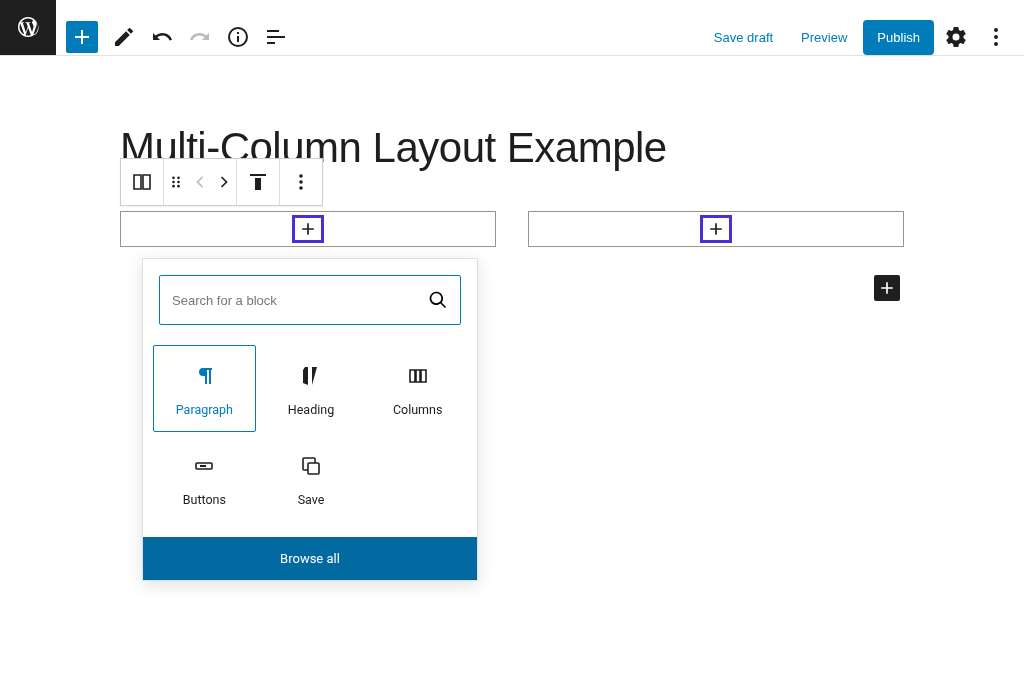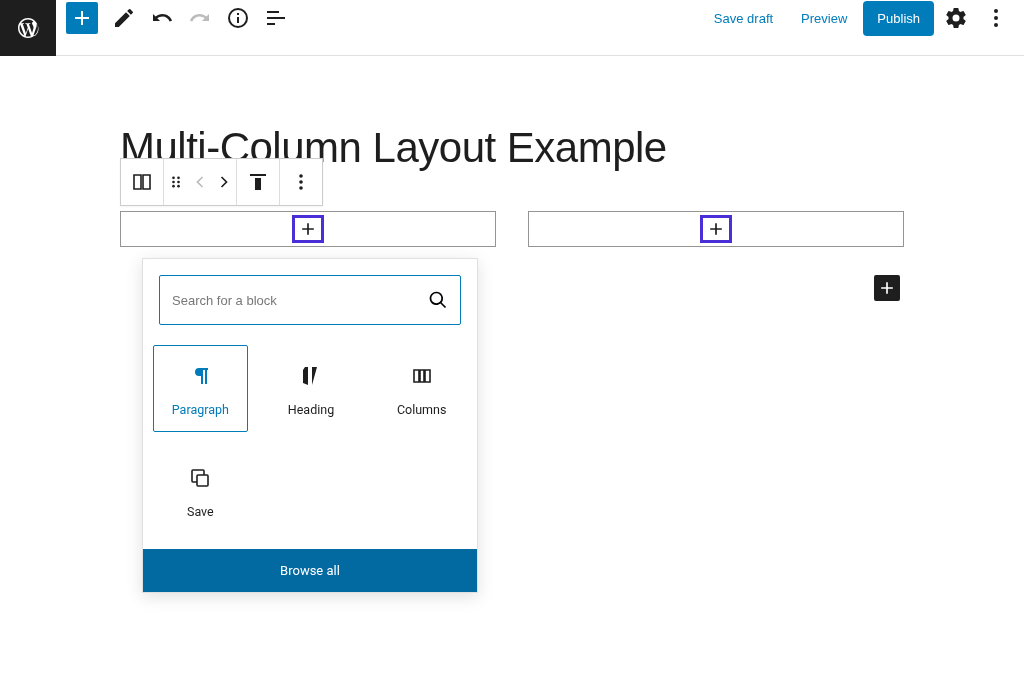--- a/index.html
+++ b/index.html
@@ -1,19 +1,19 @@
 <!DOCTYPE html>
 <html><head>
 <meta charset="utf-8">
 <style>
   * { box-sizing: border-box; margin: 0; padding: 0; }
   body { font-family: -apple-system, BlinkMacSystemFont, "Segoe UI", Roboto, sans-serif; font-size: 13px; color: #1e1e1e; background: #fff; width: 1024px; height: 685px; overflow: hidden; position: relative; }
 
   
-  .topbar { height: 56px; display: flex; align-items: flex-start; border-bottom: 1px solid #e0e0e0; }
+  .topbar { height: 56px; display: flex; align-items: flex-end; border-bottom: 1px solid #e0e0e0; }
   .wp-home { width: 56px; height: 56px; background: #1e1e1e; display: flex; align-items: center; justify-content: center; }
   .wp-home svg { fill: #fff; }
   .tb-left { display: flex; align-items: center; padding-left: 10px; gap: 2px; }
   .tb-btn { width: 36px; height: 36px; display: flex; align-items: center; justify-content: center; border: none; background: transparent; border-radius: 2px; cursor: pointer; }
   .tb-btn svg { fill: #1e1e1e; }
   .tb-btn.disabled svg { fill: #bbb; }
   .tb-btn.add { background: #007cba; border-radius: 2px; width: 32px; height: 32px; margin-right: 6px; }
   .tb-btn.add svg { fill: #fff; }
   .tb-right { margin-left: auto; display: flex; align-items: center; gap: 4px; padding-right: 10px; }
   .link-btn { background: none; border: none; color: #007cba; font-size: 13px; padding: 8px 12px; cursor: pointer; }
@@ -38,21 +38,21 @@
   .col-add svg { fill: #1e1e1e; width: 20px; height: 20px; }
 
   .side-add { position: absolute; top: 275px; right: 124px; width: 26px; height: 26px; background: #1e1e1e; display: flex; align-items: center; justify-content: center; cursor: pointer; border-radius: 2px; }
   .side-add svg { fill: #fff; width: 20px; height: 20px; }
 
   
   .inserter { position: absolute; top: 258px; left: 142px; width: 336px; background: #fff; border: 1px solid #e0e0e0; box-shadow: 0 4px 16px rgba(0,0,0,0.12); }
   .ins-search { margin: 16px; border: 1.5px solid #007cba; border-radius: 2px; height: 50px; display: flex; align-items: center; padding: 0 12px; }
   .ins-search input { flex: 1; border: none; outline: none; font-size: 13px; color: #555; }
   .ins-search input::placeholder { color: #777; }
-  .ins-grid { display: grid; grid-template-columns: repeat(3,1fr); padding: 4px 8px 16px 10px; gap: 16px; }
+  .ins-grid { display: grid; grid-template-columns: repeat(3,1fr); padding: 4px 8px 16px 10px; gap: 4px; }
   .ins-item { display: flex; flex-direction: column; align-items: center; justify-content: center; gap: 14px; padding: 18px 4px 14px 4px; cursor: pointer; border-radius: 2px; font-size: 12.5px; color: #1e1e1e; }
   .ins-item.sel { border: 1px solid #007cba; color: #007cba; }
   .ins-item.sel svg { fill: #007cba; }
   .ins-item svg { fill: #1e1e1e; width: 24px; height: 24px; }
   .browse-all { background: #0369a1; color: #fff; text-align: center; padding: 14px 0; font-size: 13px; cursor: pointer; }
 
   
   .i24 { width:24px; height:24px; }
   .i20 { width:20px; height:20px; }
 </style>
@@ -212,20 +212,27 @@
       <span>Heading</span>
     </div>
     <div class="ins-item">
       <svg viewBox="0 0 24 24">
           <path d="M4 6h5v12H4zm6 0h4v12h-4zm5 0h5v12h-5z" fill="none" stroke="#1e1e1e" stroke-width="1.6"></path>
         </svg>
       <span>Columns</span>
     </div>
     <div class="ins-item">
       <svg viewBox="0 0 24 24">
+          <rect x="4" y="9" width="16" height="6" rx="1" fill="none" stroke="#1e1e1e" stroke-width="1.6"></rect>
+          <rect x="8" y="11" width="6" height="2"></rect>
+        </svg>
+      <span>Buttons</span>
+    </div>
+    <div class="ins-item">
+      <svg viewBox="0 0 24 24">
           <rect x="4" y="4" width="12" height="12" rx="1" fill="none" stroke="#1e1e1e" stroke-width="1.6"></rect>
           <rect x="9" y="9" width="11" height="11" rx="1" fill="#fff" stroke="#1e1e1e" stroke-width="1.6"></rect>
         </svg>
       <span>Save</span>
     </div>
   </div>
   <div class="browse-all">Browse all</div>
 </div>
 
 </body></html>

